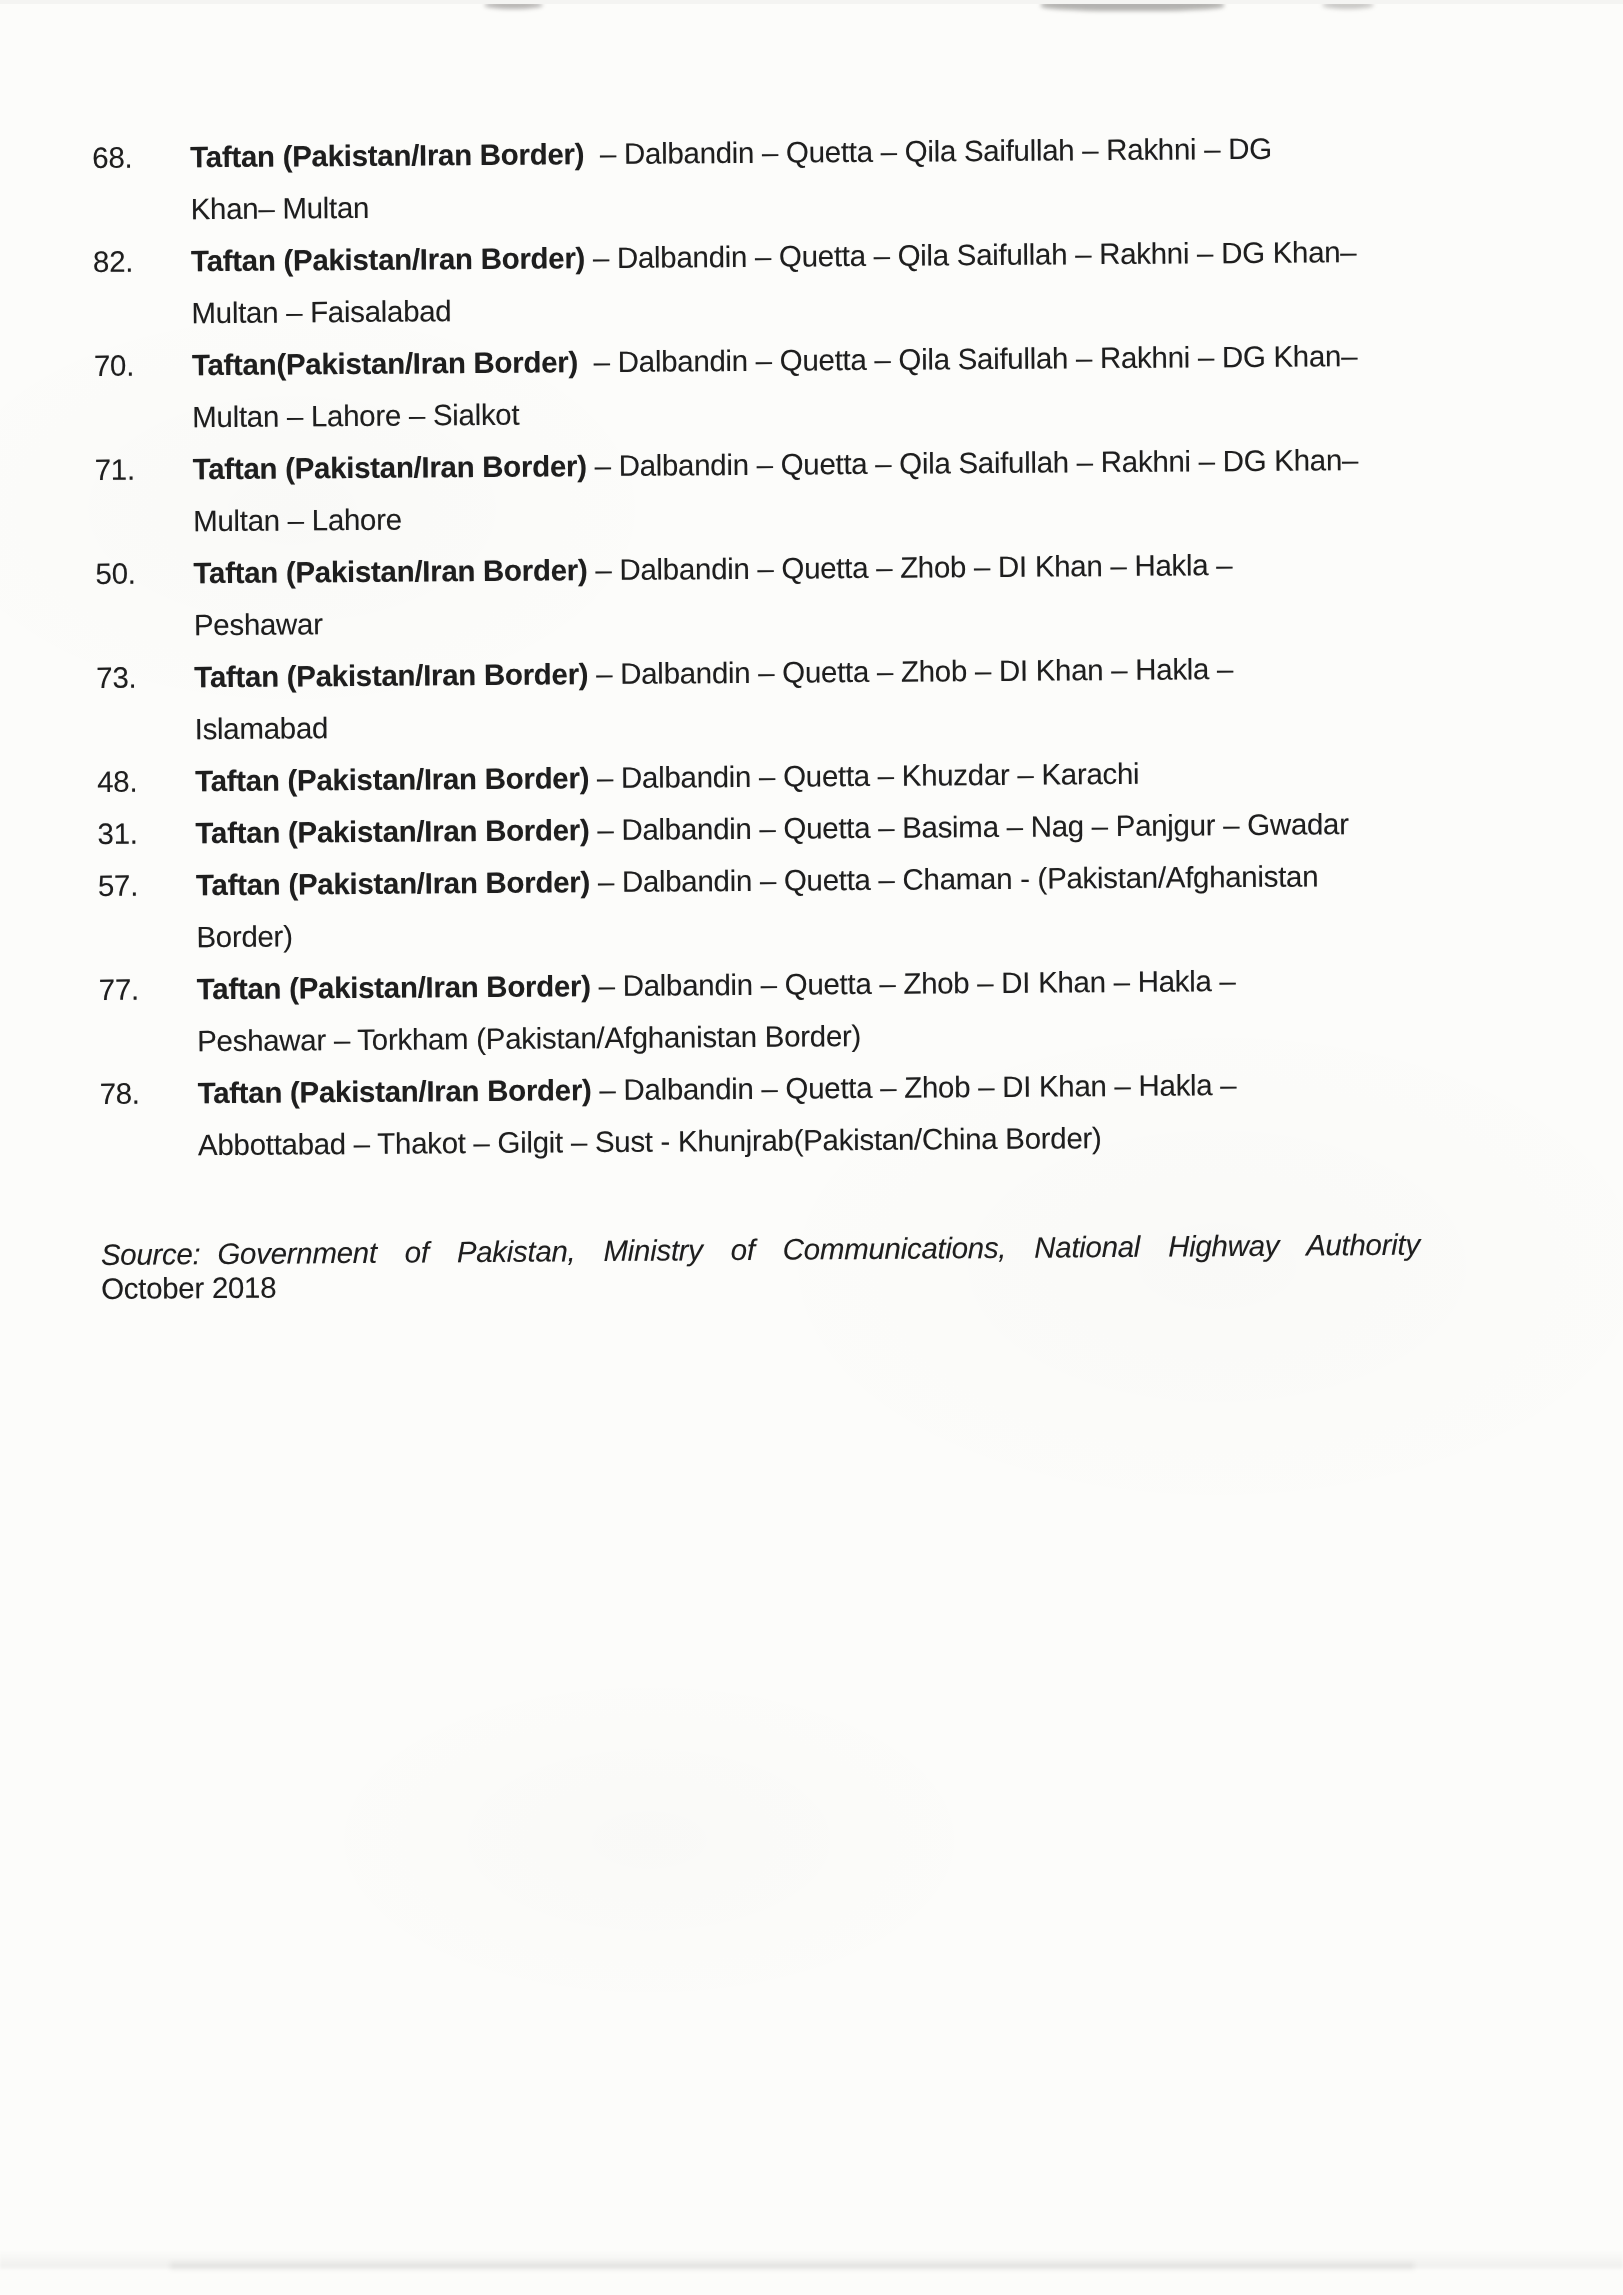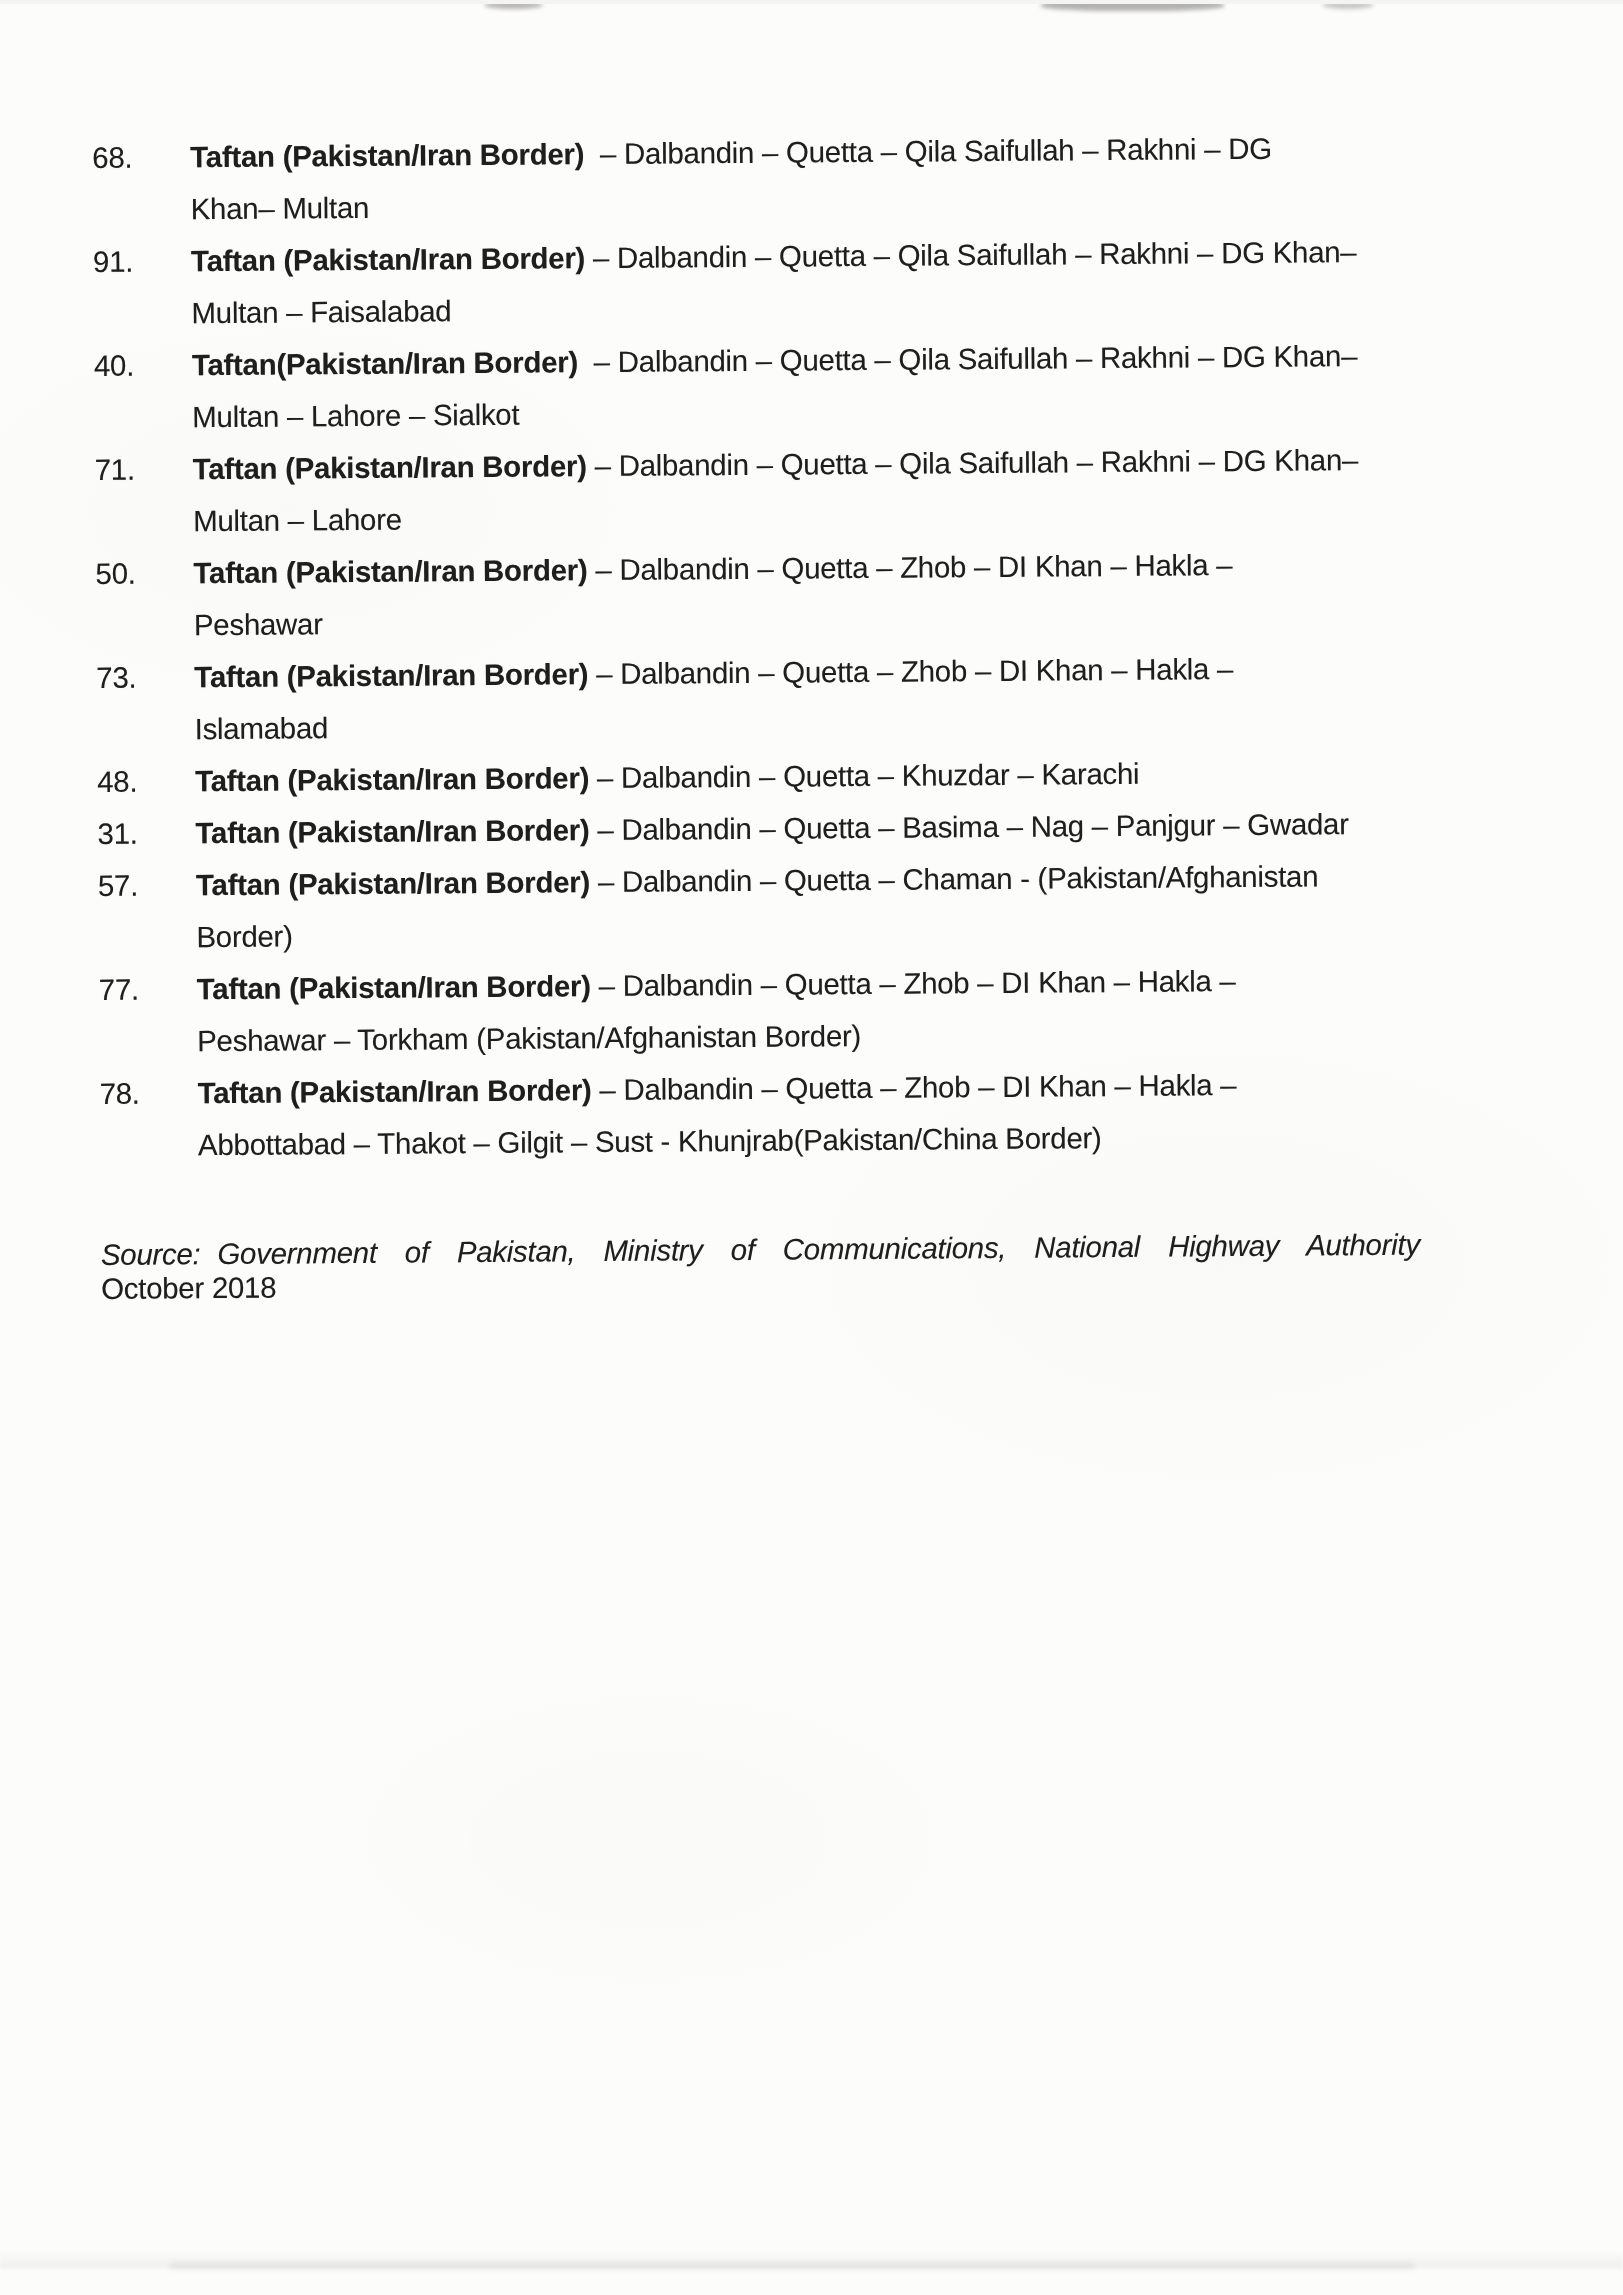--- a/index.html
+++ b/index.html
@@ -107,29 +107,29 @@
 
     <div class="route-item">
       <div class="route-num">68.</div>
       <div class="route-lines">
         <div class="route-line"><span class="route-bold">Taftan (Pakistan/Iran Border)</span><span>  – Dalbandin – Quetta – Qila Saifullah – Rakhni – DG</span></div>
         <div class="route-line">Khan– Multan</div>
       </div>
     </div>
 
     <div class="route-item">
-      <div class="route-num">91.</div>
+      <div class="route-num">82.</div>
       <div class="route-lines">
         <div class="route-line"><span class="route-bold">Taftan (Pakistan/Iran Border)</span><span> – Dalbandin – Quetta – Qila Saifullah – Rakhni – DG Khan–</span></div>
         <div class="route-line">Multan – Faisalabad</div>
       </div>
     </div>
 
     <div class="route-item">
-      <div class="route-num">40.</div>
+      <div class="route-num">70.</div>
       <div class="route-lines">
         <div class="route-line"><span class="route-bold">Taftan(Pakistan/Iran Border)</span><span>  – Dalbandin – Quetta – Qila Saifullah – Rakhni – DG Khan–</span></div>
         <div class="route-line">Multan – Lahore – Sialkot</div>
       </div>
     </div>
 
     <div class="route-item">
       <div class="route-num">71.</div>
       <div class="route-lines">
         <div class="route-line"><span class="route-bold">Taftan (Pakistan/Iran Border)</span><span> – Dalbandin – Quetta – Qila Saifullah – Rakhni – DG Khan–</span></div>

